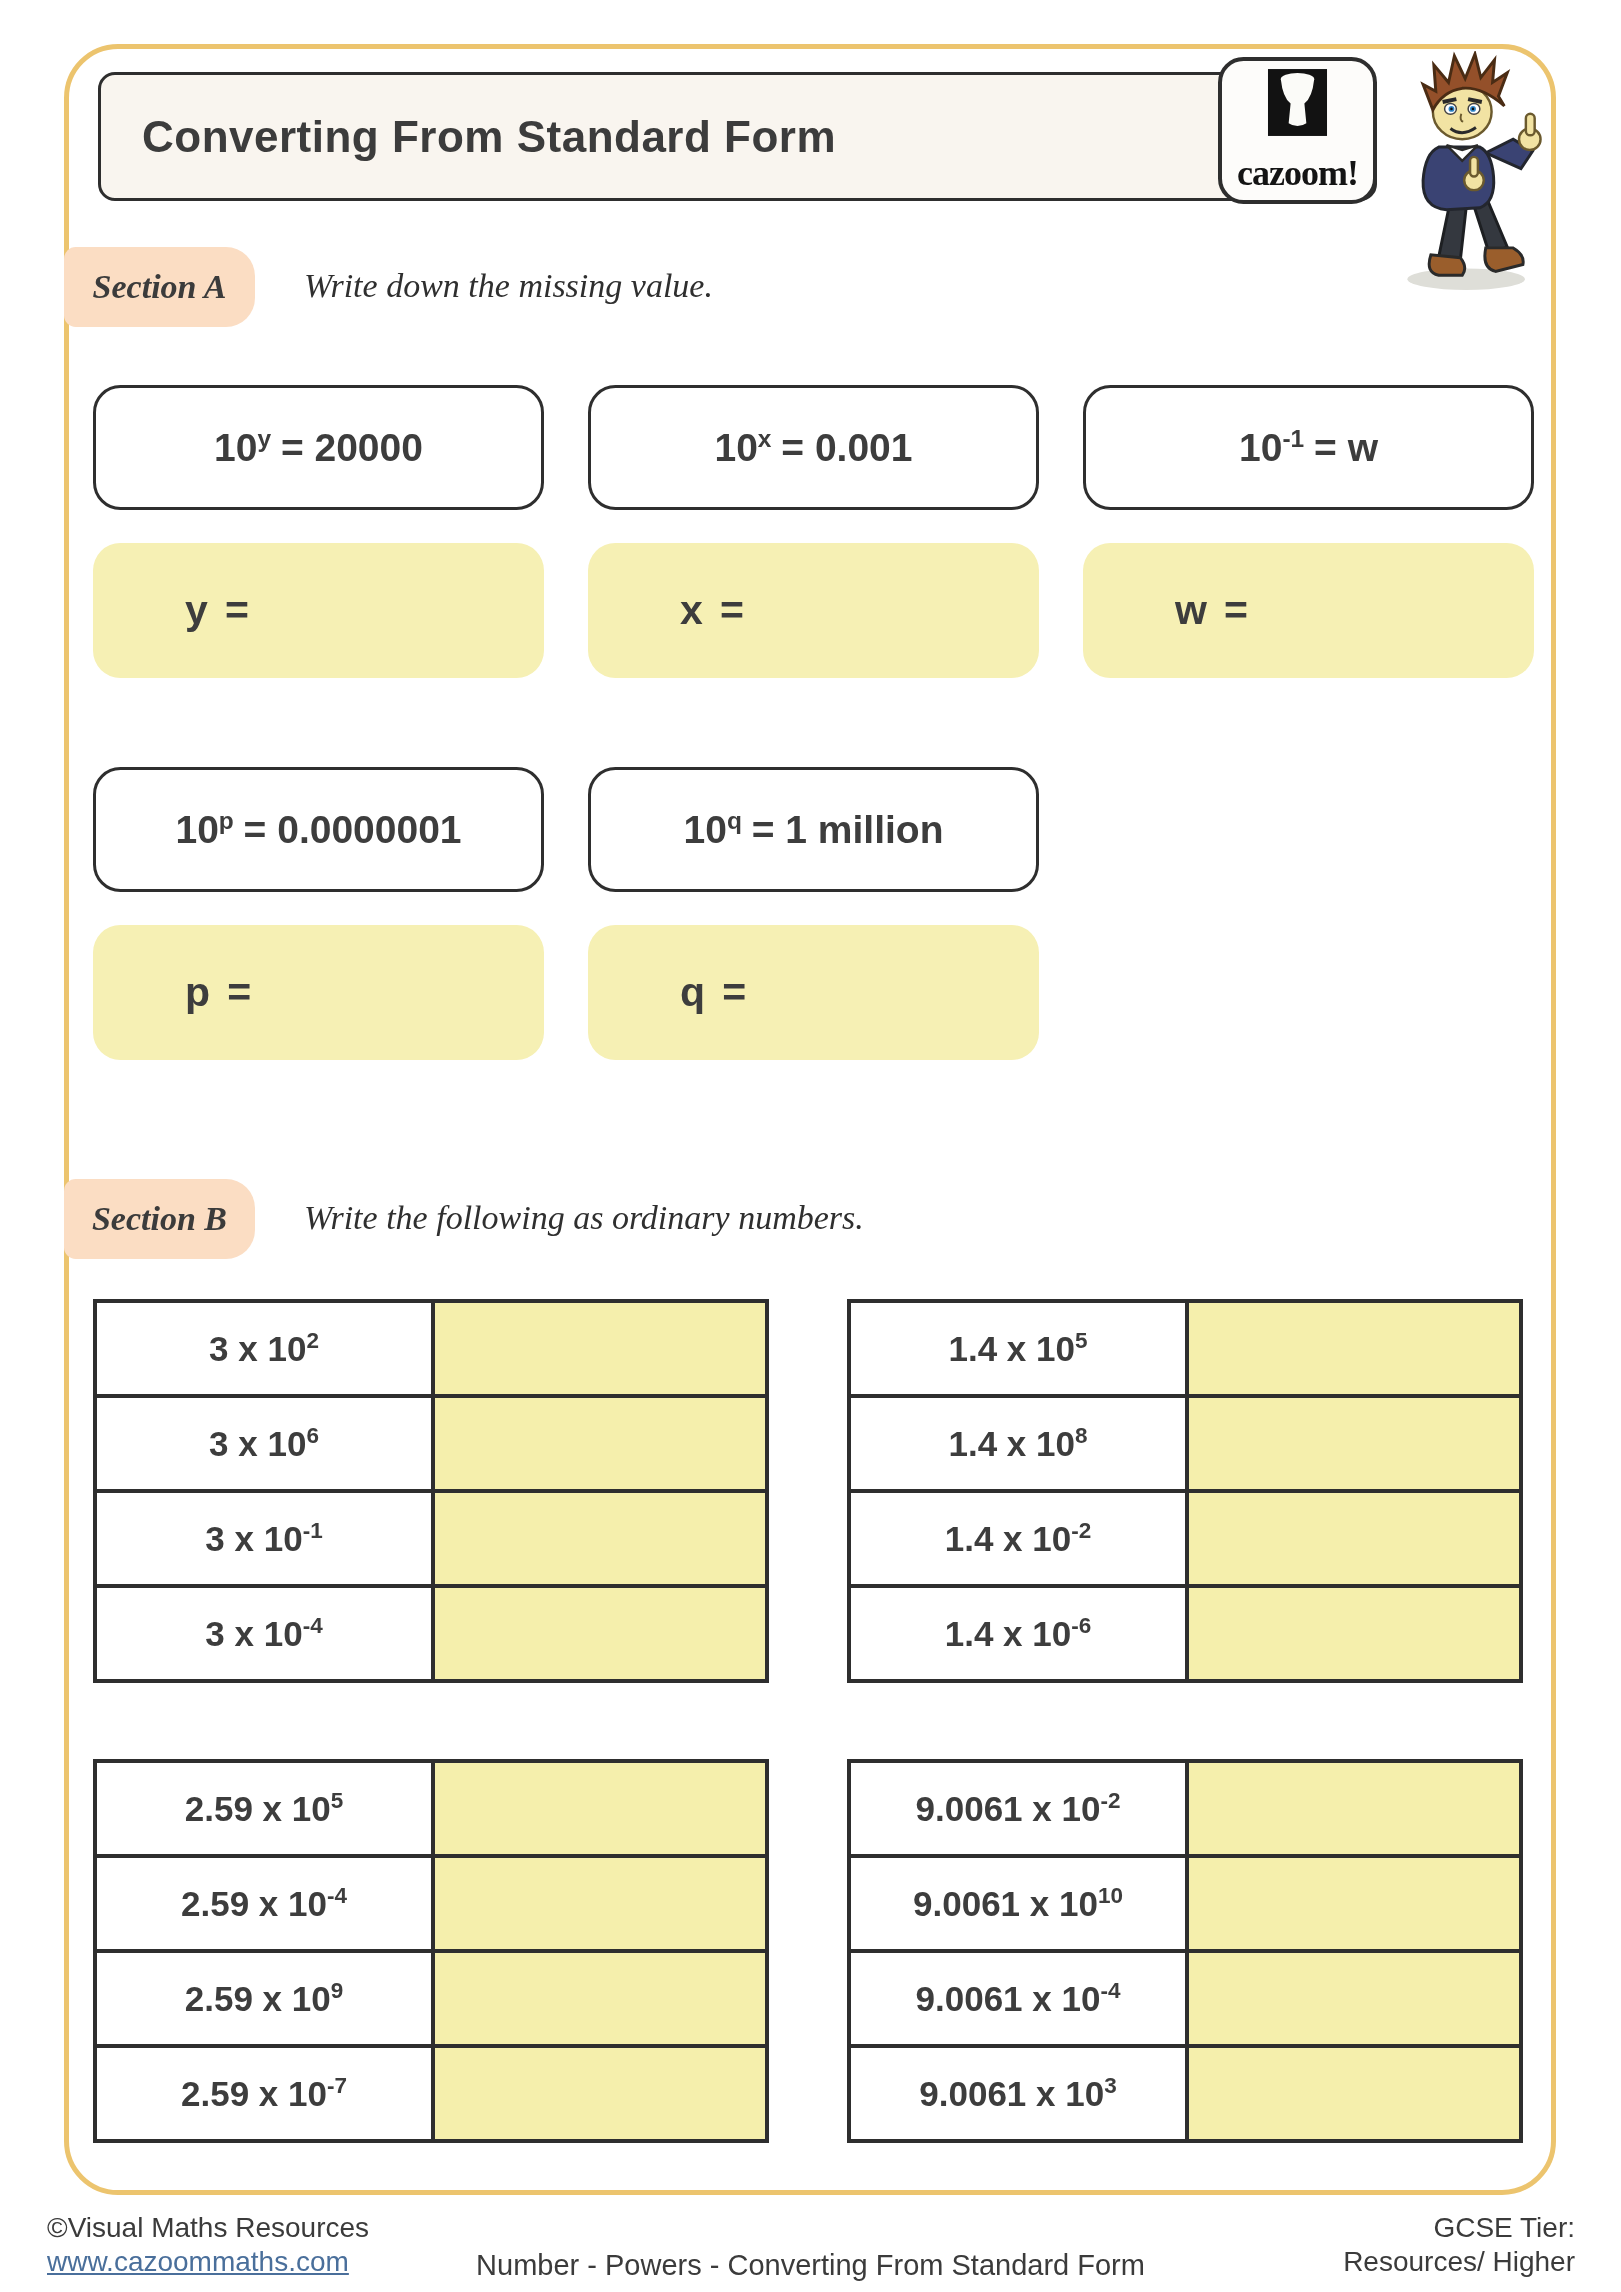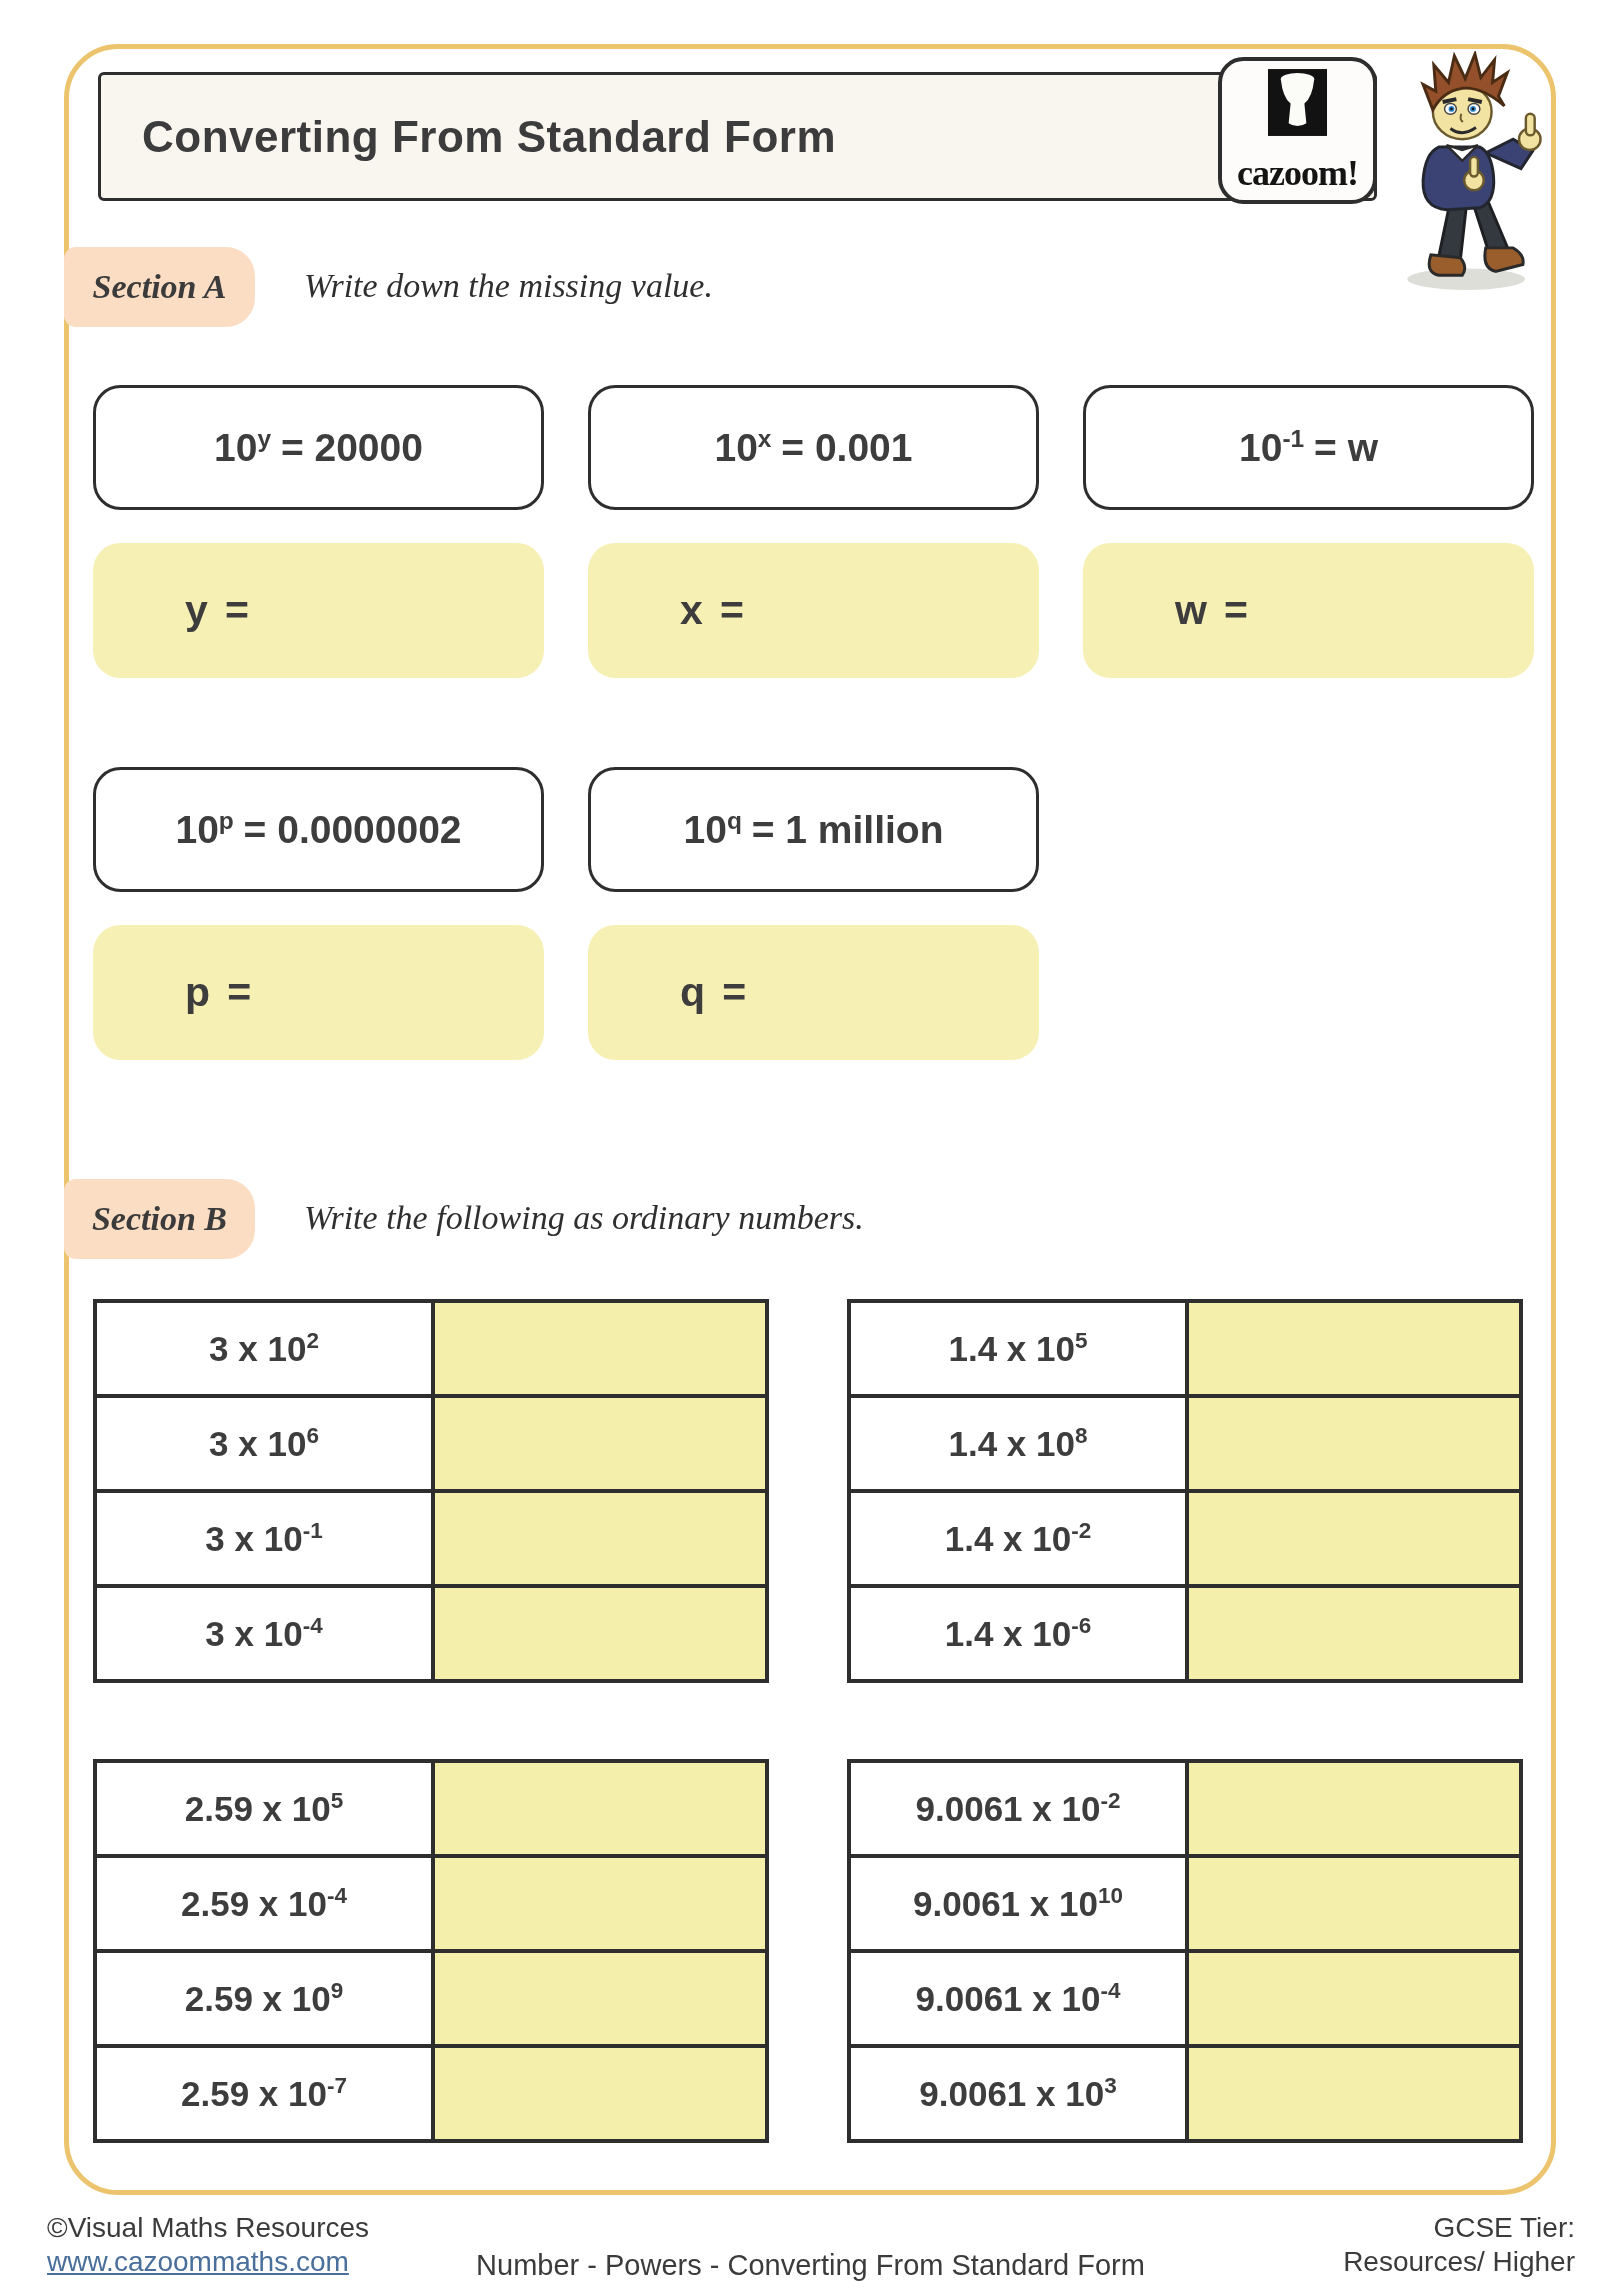--- a/index.html
+++ b/index.html
@@ -10,21 +10,21 @@
 
   
   .frame {
     position:absolute; left:64px; top:44px; width:1482px; height:2141px;
     border:5.9px solid #ECC46E; border-radius:54px; background:transparent;
   }
 
   
   .title-box {
     position:absolute; left:98px; top:72px; width:1279px; height:129px;
-    background:#F9F5EF; border:3.9px solid #2E2E2E; border-radius:6px;
+    background:#F9F5EF; border:3.9px solid #2E2E2E; border-radius:17px;
     display:flex; align-items:center; box-sizing:border-box; padding-left:41px;
   }
   .title-text { font-size:44px; font-weight:bold; color:#3C3C3C; letter-spacing:0.5px; }
 
   .logo-box {
     position:absolute; left:1218px; top:57px; width:159px; height:147px;
     background:#FDFCFA; border:4.9px solid #2E2E2E; border-radius:25.5px;
     display:flex; flex-direction:column; align-items:center; justify-content:center;
     box-sizing:border-box; z-index:2;
   }
@@ -161,21 +161,21 @@
     </div>
     <div class="abox">
       <span class="alabel">w =</span>
     </div>
   </div>
 </div>
 
 <div class="prow" style="top:767px">
   <div class="pcell">
     <div class="qbox">
-      <span class="eq"><span>10</span><sup>p</sup><span class="rhs">= 0.0000002</span></span>
+      <span class="eq"><span>10</span><sup>p</sup><span class="rhs">= 0.0000001</span></span>
     </div>
     <div class="abox">
       <span class="alabel">p =</span>
     </div>
   </div>
   <div class="pcell">
     <div class="qbox">
       <span class="eq"><span>10</span><sup>q</sup><span class="rhs">= 1 million</span></span>
     </div>
     <div class="abox">

